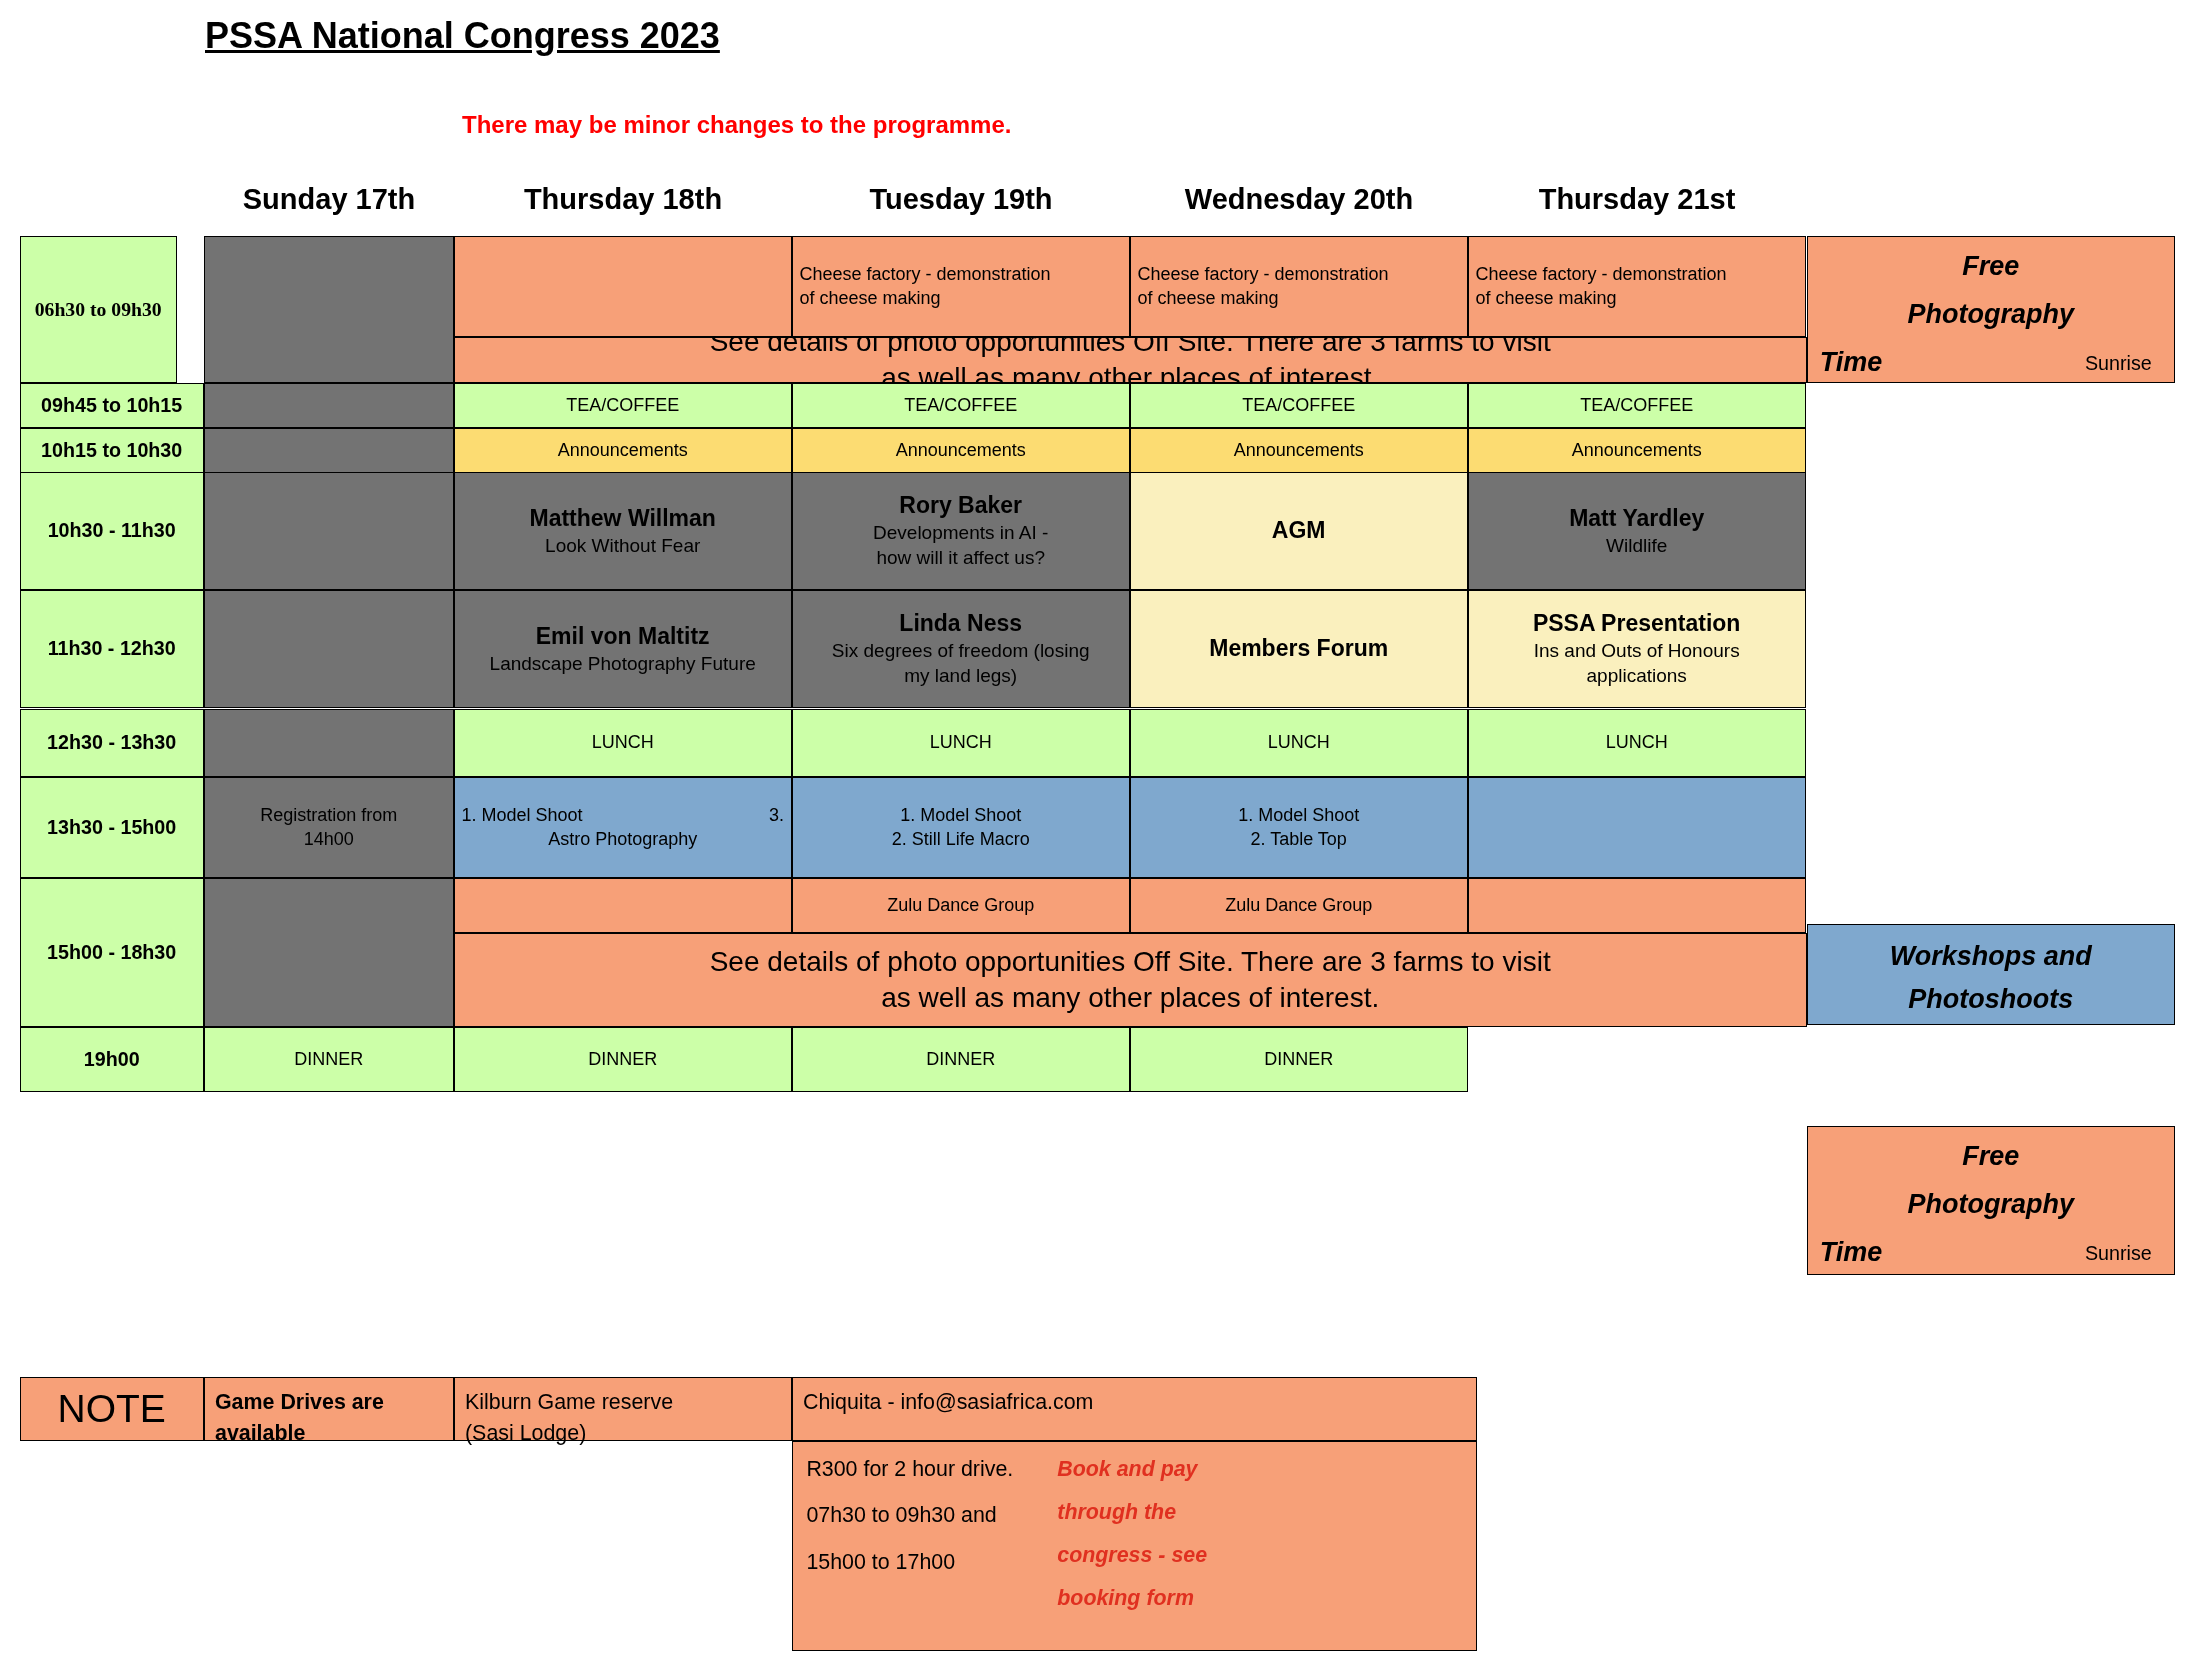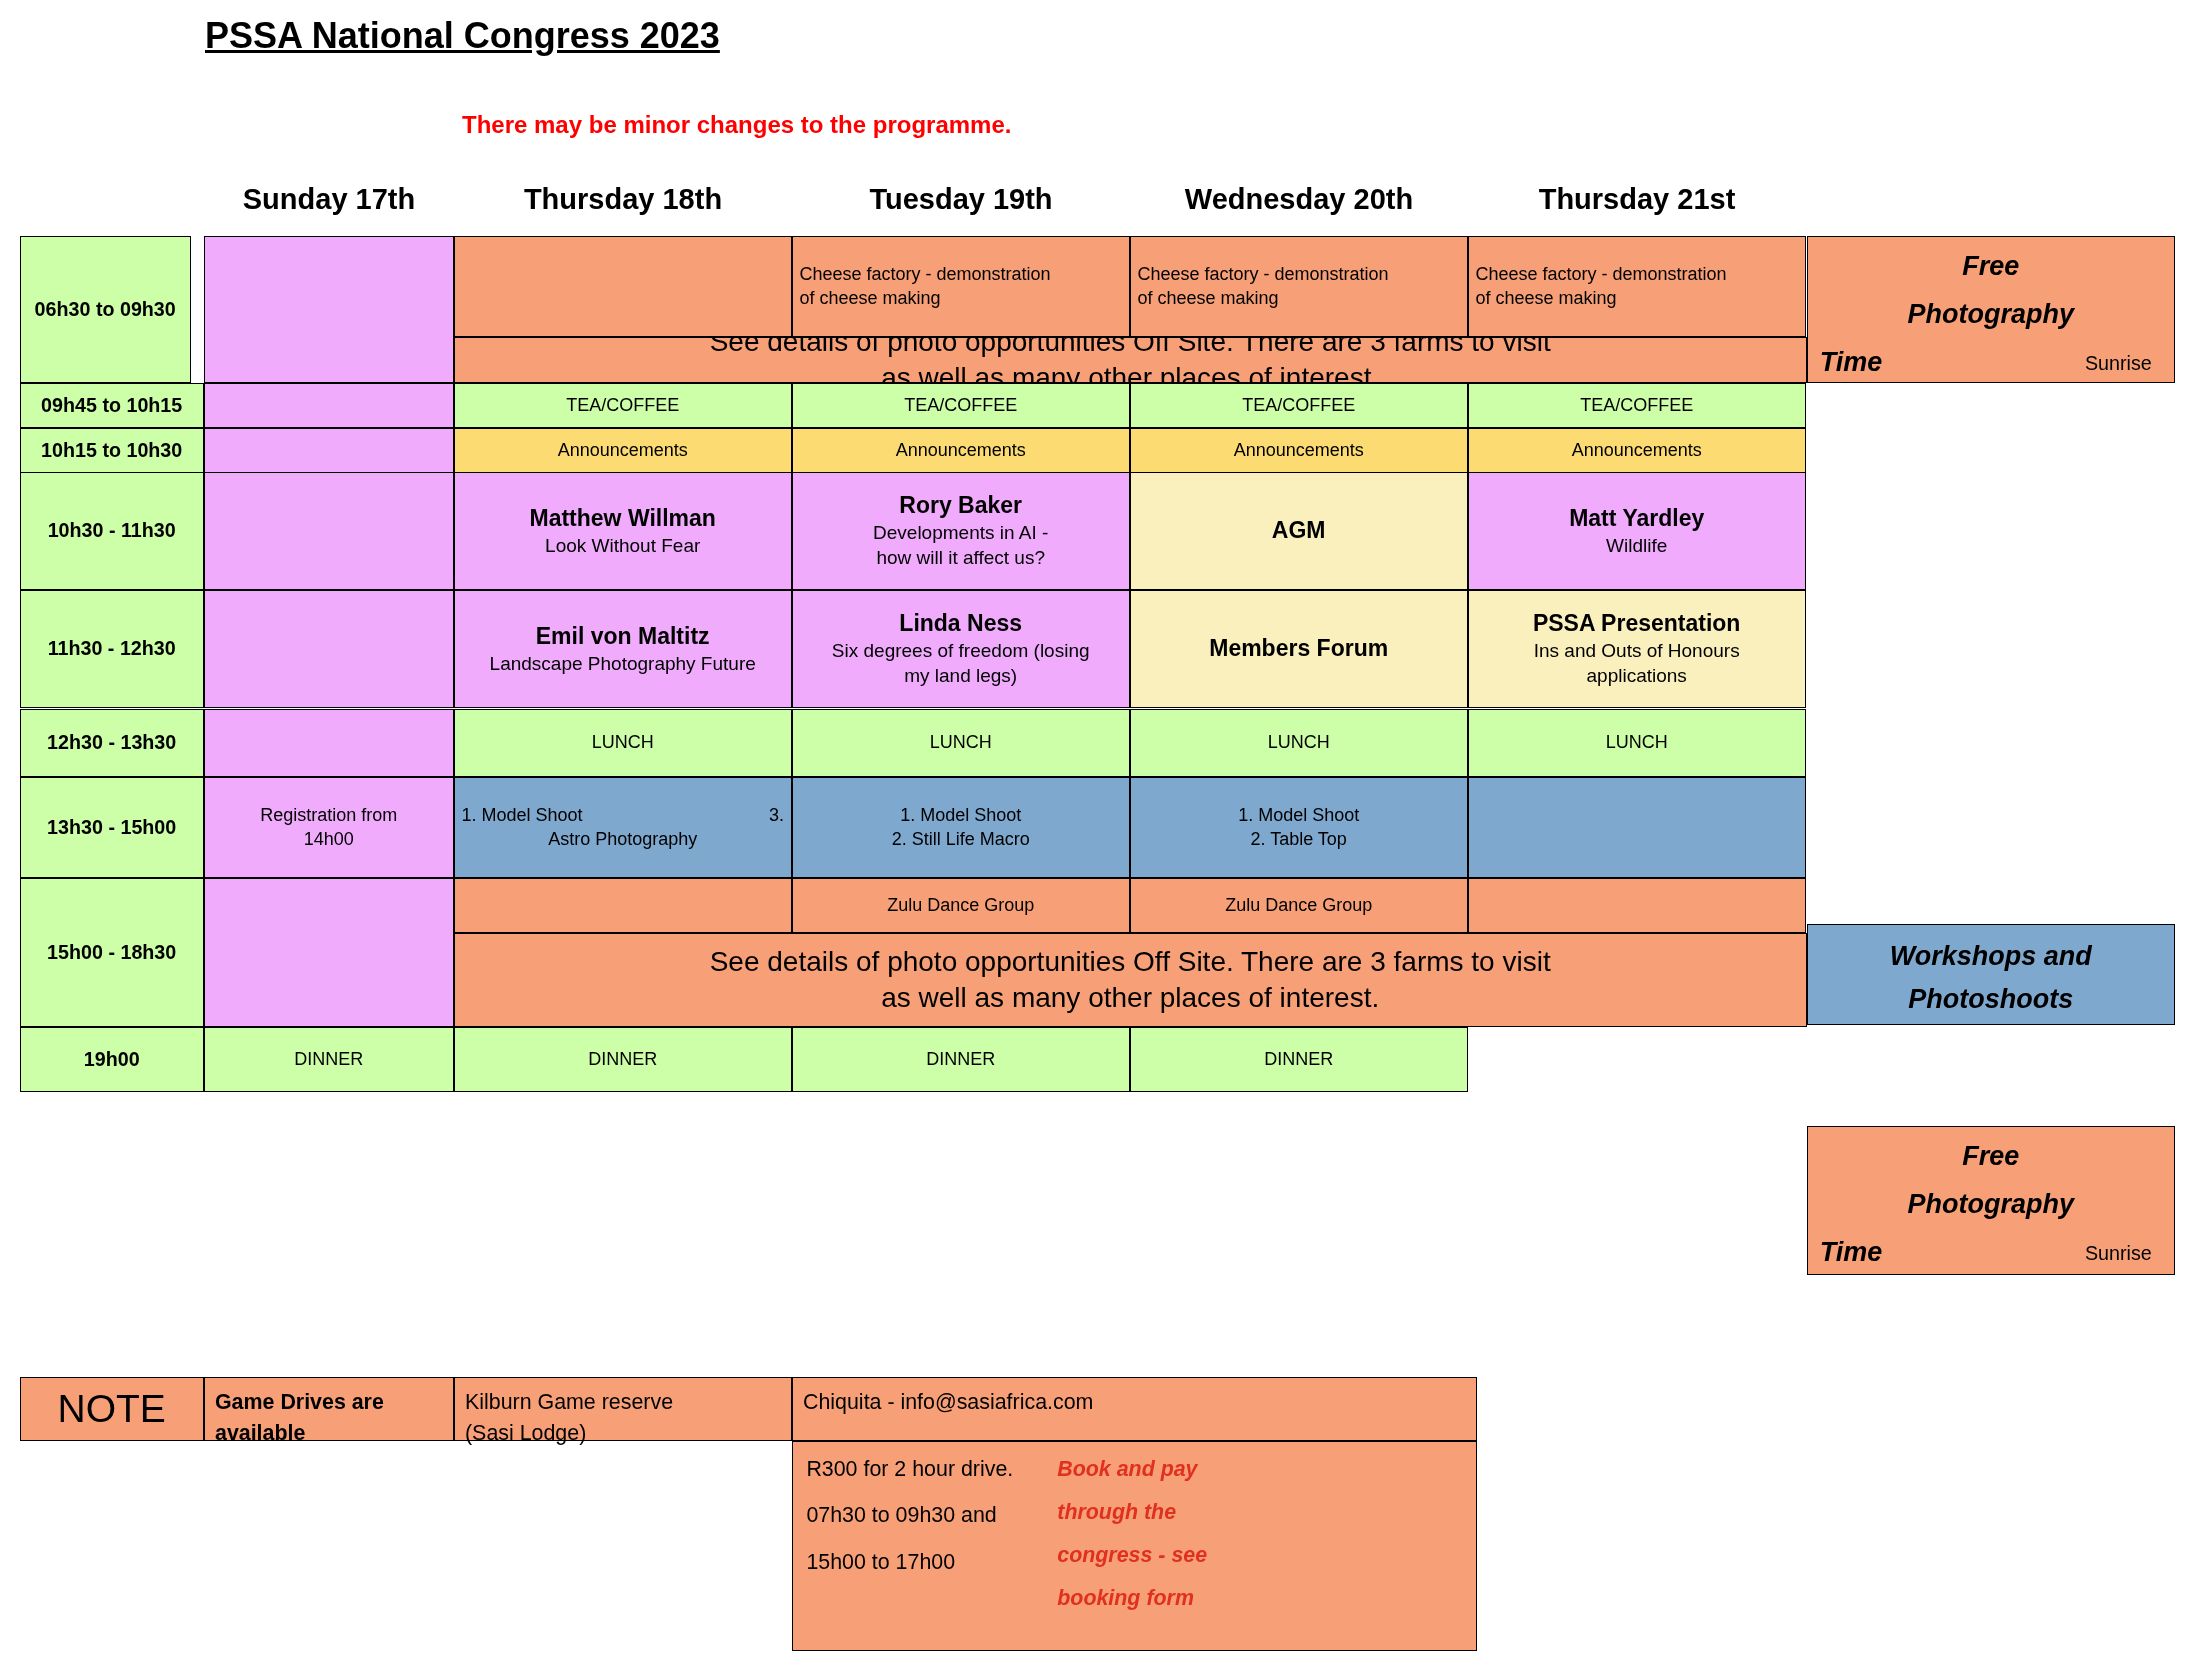--- a/index.html
+++ b/index.html
@@ -42,21 +42,21 @@
     overflow:hidden;
     display:flex;flex-direction:column;
     justify-content:center;
     font-size:19px;color:#000;line-height:1.30;
   }
   .c-green {background:#CCFFA8;}
   .c-salmon{background:#F7A078;}
   .c-yellow{background:#FCDC72;}
   .c-cream {background:#FAF0BE;}
   .c-blue  {background:#7FA8CE;}
-  .c-white {background:#f0abfc;}
+  .c-white {background:#737373;}
 
   .ctr{text-align:center;align-items:center;}
   .lft{text-align:left;align-items:flex-start;padding-left:6.8px;}
   .tm  {font-size:19.7px;font-weight:bold;text-align:center;align-items:center;}
   .sm  {font-size:18px;}
   .nm  {font-size:23px;font-weight:bold;}
   .sub {font-size:19px;}
   .big {font-size:28px;}
   .line{display:block;width:100%;}
 
@@ -95,21 +95,21 @@
   <div id="notice">There may be minor changes to the programme.</div>
 
   <div class="dayhdr" style="left:204px;width:250px;">Sunday 17th</div>
   <div class="dayhdr" style="left:454px;width:338px;">Thursday 18th</div>
   <div class="dayhdr" style="left:792px;width:338px;">Tuesday 19th</div>
   <div class="dayhdr" style="left:1130px;width:338px;">Wednesday 20th</div>
   <div class="dayhdr" style="left:1468px;width:338px;">Thursday 21st</div>
 
   <div id="grid">
 
-    <div class="cell c-green tm" style="left:0;top:0;width:171px;height:147px;">06h30 to 09h30</div>
+    <div class="cell c-green tm" style="left:0;top:0;width:157px;height:147px;font-family:Liberation Serif, serif;">06h30 to 09h30</div>
 
     <div class="cell c-white" style="left:184px;top:0;width:250px;height:147px;"></div>
 
     <div class="cell c-salmon" style="left:434px;top:0;width:338px;height:101px;"></div>
 
     <div class="cell c-salmon lft sm" style="left:772px;top:0;width:338px;height:101px;">
       <span class="line">Cheese factory - demonstration</span>
       <span class="line">of cheese making</span>
     </div>
 

